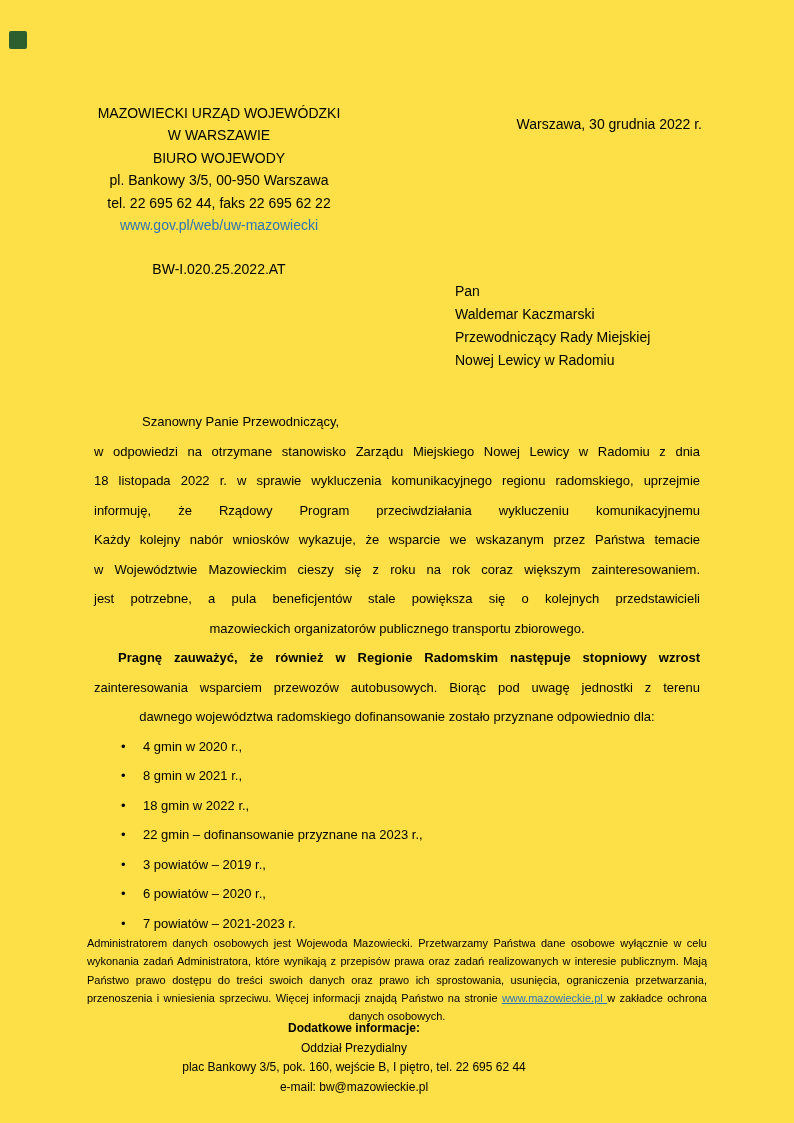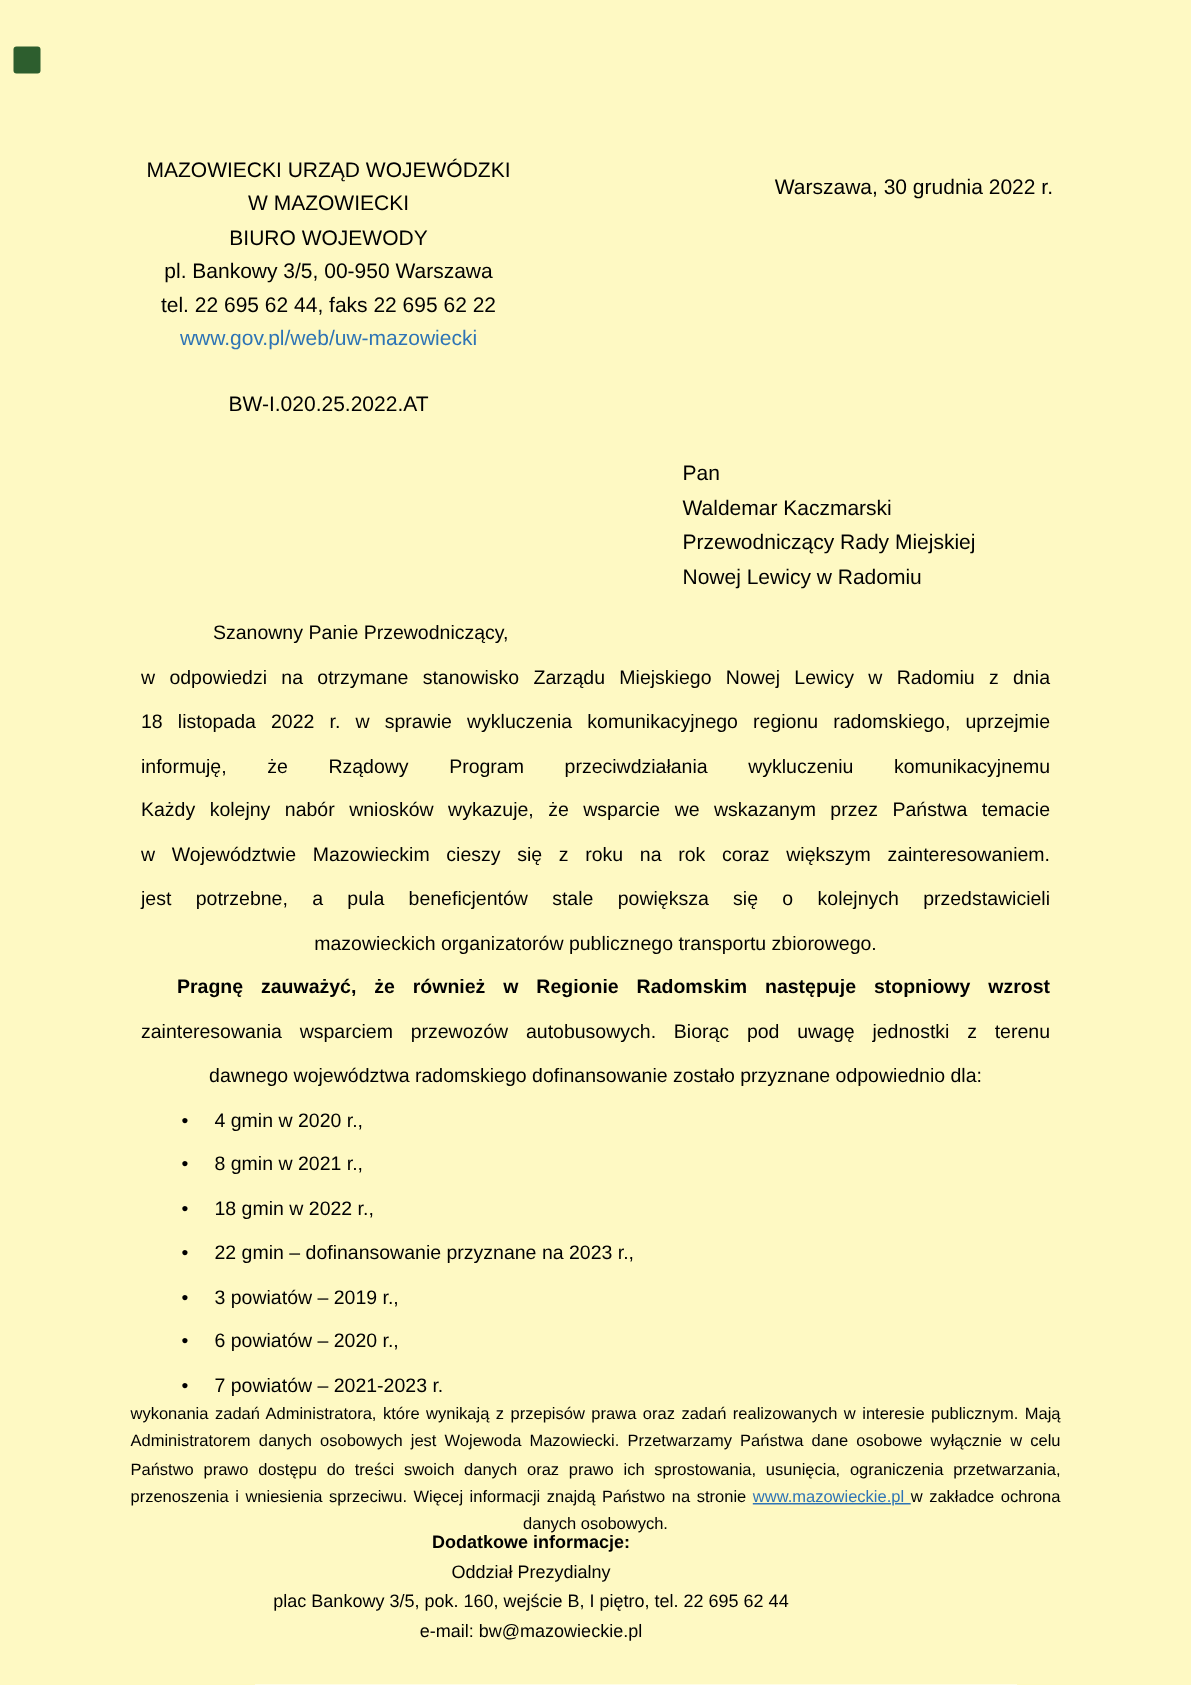--- a/index.html
+++ b/index.html
@@ -1,20 +1,20 @@
 <!DOCTYPE html>
 <html style="--link_blue: #2e74b5; --marker_green: #2d5e2e; --text: #000000; --page_background: #ffffff;"><head>
 <meta charset="utf-8">
 <style>
   html, body { margin: 0; padding: 0; background: #ffffff; }
   .page {
     position: relative;
     width: 794px;
     height: 1123px;
-    background: #fef9c3;
+    background: #fde047;
     color: #000000;
     font-family: "Liberation Sans", "DejaVu Sans", sans-serif;
     overflow: hidden;
   }
   .corner-marker {
     position: absolute;
     left: 9px;
     top: 31px;
     width: 18px;
     height: 18px;
@@ -37,21 +37,21 @@
     position: absolute;
     left: 394px;
     top: 116px;
     width: 308px;
     text-align: right;
     font-size: 14px;
   }
   .recipient {
     position: absolute;
     left: 455px;
-    top: 304px;
+    top: 280px;
     font-size: 14px;
     line-height: 23px;
   }
   .body-block {
     position: absolute;
     left: 94px;
     top: 407px;
     width: 606px;
     font-size: 13px;
     line-height: 29.5px;
@@ -84,21 +84,21 @@
 </style>
 </head>
 <body>
 
 <div class="page">
 
   <div class="corner-marker"></div>
 
   <div class="org-block">
     <div>MAZOWIECKI URZĄD WOJEWÓDZKI</div>
-    <div>W MAZOWIECKI</div>
+    <div>W WARSZAWIE</div>
     <div>BIURO WOJEWODY</div>
     <div>pl. Bankowy 3/5, 00-950 Warszawa</div>
     <div>tel. 22 695 62 44, faks 22 695 62 22</div>
     <div class="website">www.gov.pl/web/uw-mazowiecki</div>
     <div class="ref-number">BW-I.020.25.2022.AT</div>
   </div>
 
   <div class="date-line">Warszawa, 30 grudnia 2022 r.</div>
 
   <div class="recipient">
@@ -147,22 +147,22 @@
       <span class="dot">•</span>
       <span>6 powiatów – 2020 r.,</span>
     </div>
     <div class="bullet">
       <span class="dot">•</span>
       <span>7 powiatów – 2021-2023 r.</span>
     </div>
   </div>
 
   <div class="privacy">
+    <div class="jline">Administratorem danych osobowych jest Wojewoda Mazowiecki. Przetwarzamy Państwa dane osobowe wyłącznie w celu</div>
     <div class="jline">wykonania zadań Administratora, które wynikają z przepisów prawa oraz zadań realizowanych w interesie publicznym. Mają</div>
-    <div class="jline">Administratorem danych osobowych jest Wojewoda Mazowiecki. Przetwarzamy Państwa dane osobowe wyłącznie w celu</div>
     <div class="jline">Państwo prawo dostępu do treści swoich danych oraz prawo ich sprostowania, usunięcia, ograniczenia przetwarzania,</div>
     <div class="jline"><span>przenoszenia i wniesienia sprzeciwu. Więcej informacji znajdą Państwo na stronie </span><span class="link">www.mazowieckie.pl </span><span>w zakładce ochrona</span></div>
     <div class="lline">danych osobowych.</div>
   </div>
 
   <div class="info-block">
     <div class="info-title">Dodatkowe informacje:</div>
     <div>Oddział Prezydialny</div>
     <div>plac Bankowy 3/5, pok. 160, wejście B, I piętro, tel. 22 695 62 44</div>
     <div>e-mail: bw@mazowieckie.pl</div>

